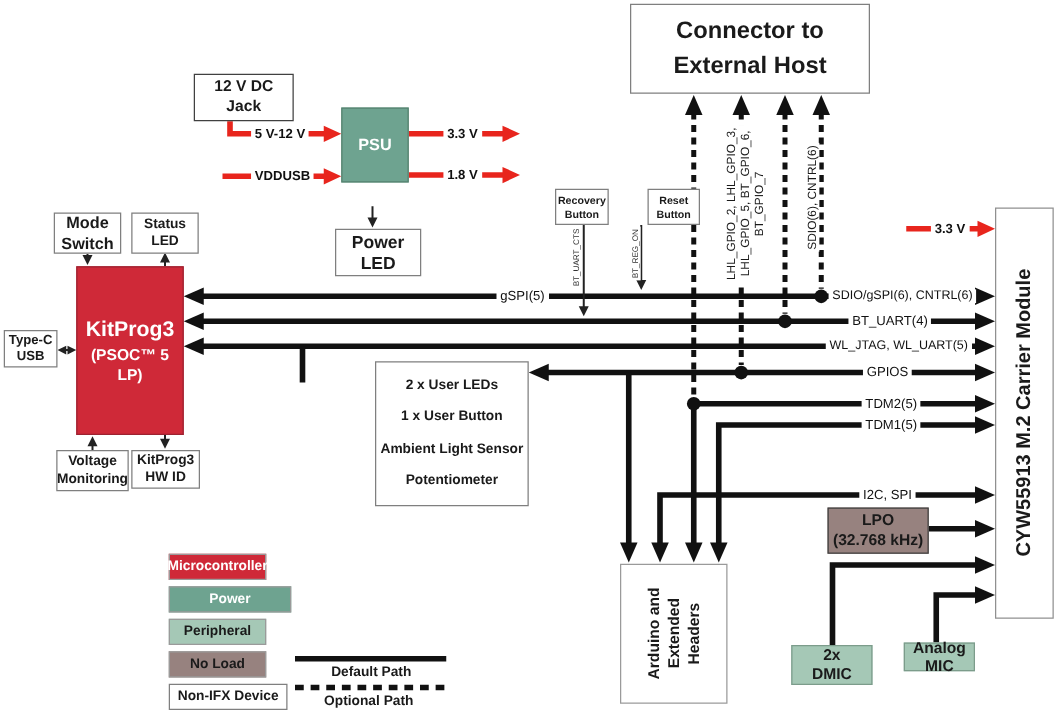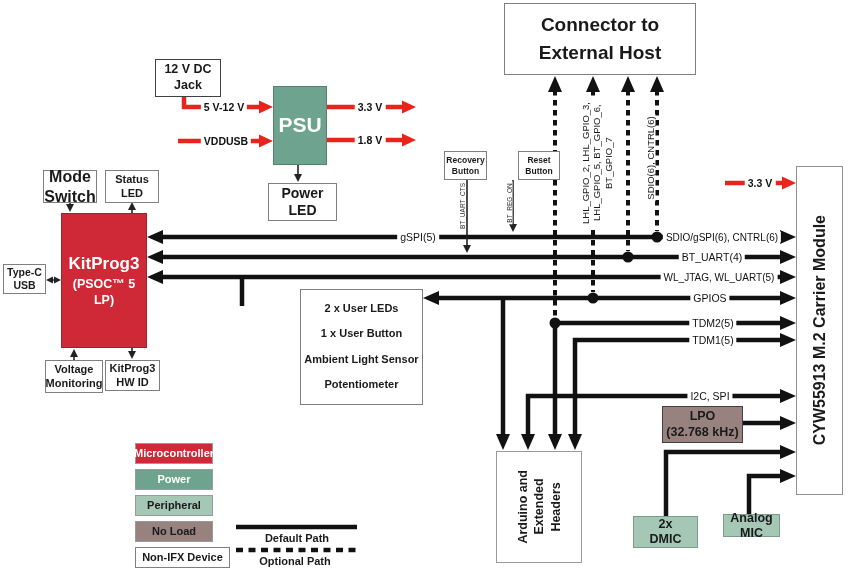--- a/index.html
+++ b/index.html
@@ -150,25 +150,25 @@
       <span class="vtext" style="font-size:9.5px;line-height:1.18;">LHL_GPIO_2, LHL_GPIO_3,
 LHL_GPIO_5, BT_GPIO_6,
 BT_GPIO_7</span>
     </span>
   <span class="vwrap" style="left:650px;top:158px;">
       <span class="vtext" style="font-size:9.5px;">SDIO(6), CNTRL(6)</span>
     </span>
 
   <div class="box" style="left:504px;top:3px;width:192px;height:72px;font-size:19px;line-height:1.5;">Connector to
 External Host</div>
-  <div class="box dark-border" style="left:155px;top:59px;width:66px;height:38px;font-size:12.5px;">12 V DC
+  <div class="box dark-border" style="left:155px;top:59px;width:80px;height:38px;font-size:12.5px;">12 V DC
 Jack</div>
-  <div class="box c-pwr" style="left:273px;top:86px;width:54px;height:79px;font-size:21px;">PSU</div>
+  <div class="box c-pwr" style="left:273px;top:86px;width:54px;height:60px;font-size:13px;">PSU</div>
   <div class="box" style="left:268px;top:183px;width:69px;height:38px;font-size:14px;">Power LED</div>
-  <div class="box" style="left:43px;top:170px;width:54px;height:33px;font-size:16px;">Mode
+  <div class="box" style="left:43px;top:170px;width:54px;height:33px;font-size:13px;">Mode
 Switch</div>
   <div class="box" style="left:105px;top:170px;width:54px;height:33px;font-size:11px;">Status LED</div>
   <div class="box c-mcu" style="left:61px;top:213px;width:86px;height:135px;flex-direction:column;">
     <span style="font-size:17px;">KitProg3</span>
     <span style="font-size:12.5px;margin-top:3px;">(PSOC™ 5 LP)</span>
   </div>
   <div class="box" style="left:3px;top:264px;width:43px;height:30px;font-size:10.5px;">Type-C
 USB</div>
   <div class="box" style="left:45px;top:360px;width:58px;height:33px;font-size:11px;">Voltage
 Monitoring</div>
@@ -193,20 +193,20 @@
 (32.768 kHz)</div>
   <div class="box c-per" style="left:633px;top:516px;width:65px;height:32px;font-size:12.5px;line-height:1.2;">2x
 DMIC</div>
   <div class="box c-per" style="left:723px;top:514px;width:57px;height:23px;font-size:12.5px;line-height:1.2;">Analog
 MIC</div>
   <div class="box" style="left:796px;top:166px;width:47px;height:329px;border-color:#909090;">
     <span class="vtext" style="font-size:16px;">CYW55913 M.2 Carrier Module</span>
   </div>
 
   <div class="box c-mcu" style="left:135px;top:443px;width:78px;height:21px;font-size:11px;border-color:#9a9a9a;">Microcontroller</div>
-  <div class="box c-pwr" style="left:135px;top:469px;width:78px;height:21px;font-size:11px;border-color:#9a9a9a;">Power</div>
+  <div class="box c-pwr" style="left:135px;top:469px;width:98px;height:21px;font-size:11px;border-color:#9a9a9a;">Power</div>
   <div class="box c-per" style="left:135px;top:495px;width:78px;height:21px;font-size:11px;border-color:#9a9a9a;">Peripheral</div>
   <div class="box c-nol" style="left:135px;top:521px;width:78px;height:21px;font-size:11px;border-color:#9a9a9a;">No Load</div>
   <div class="box" style="left:135px;top:547px;width:95px;height:21px;font-size:11px;">Non-IFX Device</div>
   <span class="legend-lbl" style="left:297px;top:538px;">Default Path</span>
   <span class="legend-lbl" style="left:295px;top:561px;">Optional Path</span>
 
 </div>
 
 </body></html>

